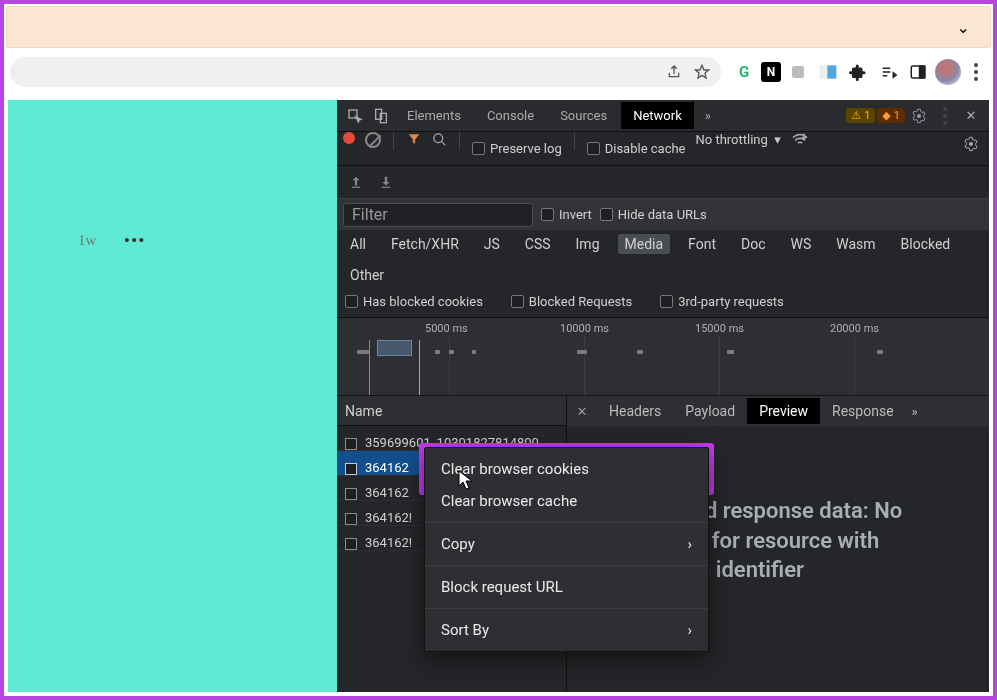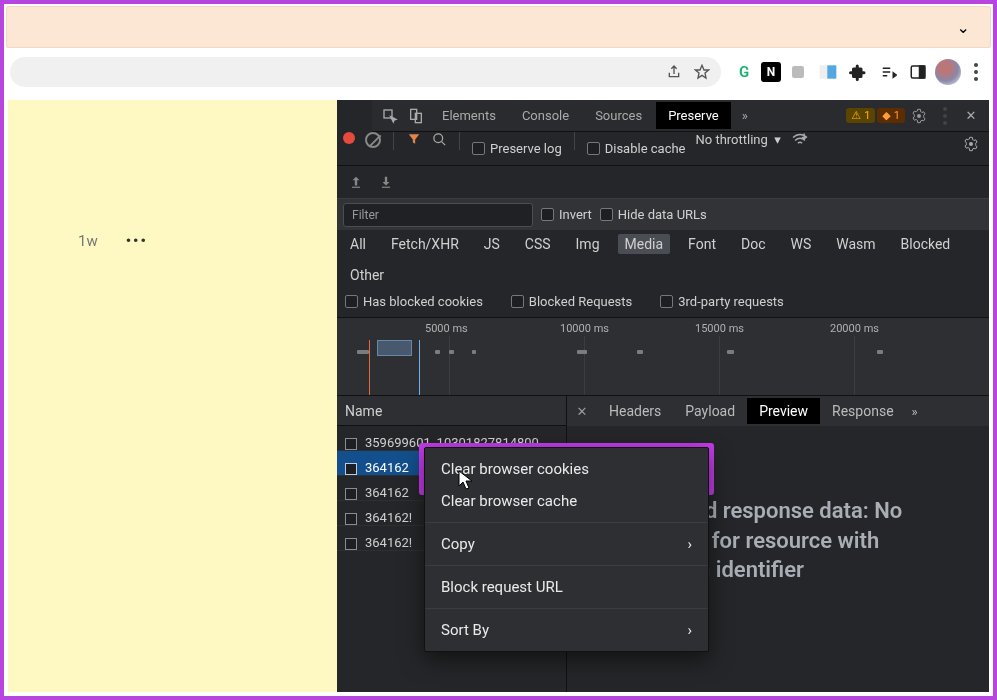--- a/index.html
+++ b/index.html
@@ -14,47 +14,47 @@
   .omni-icon { width:18px; height:18px; color:#555; display:inline-flex; align-items:center; justify-content:center; }
   .ext-icon { width:26px; height:26px; border-radius:4px; display:flex; align-items:center; justify-content:center; font-size:15px; color:#333; }
   .ext-icon.round { border-radius:50%; }
   .ext-g { color:#14b46a; font-weight:600; }
   .ext-n { background:#000; color:#fff; font-weight:700; font-size:12px; border-radius:3px; width:20px; height:20px; }
   .avatar { width:26px; height:26px; border-radius:50%; background: radial-gradient(circle at 40% 35%, #b77 25%, #88a 55%, #eee 100%); }
   .kebab { display:flex; flex-direction:column; gap:3px; justify-content:center; align-items:center; width:22px; }
   .kebab span{ width:4px; height:4px; border-radius:50%; background:#444; }
 
   .content { display:flex; position:absolute; top:96px; left:4px; right:4px; bottom:4px; }
-  .page { width:329px; background:#fef9c3; position:relative; }
+  .page { width:329px; background:#5eead4; position:relative;font-family:Liberation Serif, serif; }
   .page-row { position:absolute; top:132px; left:70px; display:flex; align-items:center; gap:28px; color:#777; font-size:15px; }
   .dots { letter-spacing:2px; font-weight:700; color:#333; }
 
   .devtools { flex:1; background:#252629; color:#c7c7c7; display:flex; flex-direction:column; font-size:13px; position:relative; }
 
-  .dt-tabs { height:32px; display:flex; align-items:center; gap:2px; padding:0 6px; background:#2a2b2e; border-bottom:1px solid #111;margin-left:35px; }
+  .dt-tabs { height:32px; display:flex; align-items:center; gap:2px; padding:0 6px; background:#2a2b2e; border-bottom:1px solid #111; }
   .dt-tab{ padding:6px 12px; color:#aaa; cursor:pointer; }
   .dt-tab.active{ background:#000; color:#fff; }
   .dt-small{ width:24px; height:24px; display:flex; align-items:center; justify-content:center; color:#aaa; }
   .warn-badge{ background:#5b4400; color:#ffb300; padding:1px 5px; border-radius:3px; font-size:11px; display:flex; gap:3px; align-items:center; }
   .err-badge{ background:#5b2d00; color:#ff9a3a; padding:1px 5px; border-radius:3px; font-size:11px; display:flex; gap:3px; align-items:center; }
 
   .dt-toolbar { height:34px; display:flex; gap:10px; padding:0 6px; border-bottom:1px solid #111; }
   .rec { width:12px; height:12px; border-radius:50%; background:#e54a3c; }
   .nope { width:16px; height:16px; border:2px solid #888; border-radius:50%; position:relative; }
   .nope:after{ content:''; position:absolute; width:2px; height:16px; background:#888; left:7px; top:-1px; transform:rotate(45deg); }
   .funnel { color:#e0864c; font-size:14px; }
   .mag { color:#aaa; font-size:14px; }
   .chk { width:13px; height:13px; border:1px solid #777; border-radius:2px; background:#1e1f22; display:inline-block; margin-right:5px; vertical-align:-2px; }
   .toolbar-gear { margin-left:auto; }
 
   .dt-subtool { height:32px; display:flex; align-items:center; gap:16px; padding:0 12px; color:#aaa; background:#252629; }
   .arrow-up,.arrow-down{ font-size:14px; color:#888; }
 
   .filterbar { height:32px; display:flex; align-items:center; background:#313336; padding:0 6px; gap:8px; border-top:1px solid #3a3c40; }
-  .filter-input { width:190px; height:24px; background:#1f2124; border:1px solid #4a4d53; border-radius:3px; color:#999; font-size:12px; padding:0 8px; display:flex; align-items:center; }
+  .filter-input { width:190px; height:24px; background:#1f2124; border:1px solid #4a4d53; border-radius:3px; color:#999; font-size:16px; padding:0 8px; display:flex; align-items:center; }
   .ck-label { color:#d0d0d0; font-size:13px; display:flex; align-items:center; }
 
   .typebar { display:flex; gap:11px; align-items:center; padding:4px 6px; flex-wrap:wrap; background:#252629; }
   .type { padding:2px 7px; color:#d0d0d0; cursor:pointer; border-radius:2px; font-size:14px; }
   .type.sel { background:#4a4d53; }
 
   .extrafilters { display:flex; gap:28px; padding:5px 8px 8px; border-bottom:1px solid #111; }
 
   .timeline { height:78px; background:#2e2f32; position:relative; border-bottom:1px solid #111; }
   .ticks { display:flex; position:absolute; top:4px; left:0; right:0; color:#b0b0b0; font-size:11px; }
@@ -171,21 +171,21 @@
         </div>
         <div class="dt-small">
           <svg width="16" height="16" viewBox="0 0 24 24" fill="none" stroke="#aaa" stroke-width="2">
               <rect x="4" y="2" width="9" height="15"></rect>
               <rect x="11" y="8" width="9" height="14"></rect>
             </svg>
         </div>
         <div class="dt-tab">Elements</div>
         <div class="dt-tab">Console</div>
         <div class="dt-tab">Sources</div>
-        <div class="dt-tab active">Preserve</div>
+        <div class="dt-tab active">Network</div>
         <div class="dt-small">»</div>
         <div style="flex:1"></div>
         <div class="warn-badge">⚠<span>1</span></div>
         <div class="err-badge">◆<span>1</span></div>
         <div class="dt-small">
           <svg width="16" height="16" viewBox="0 0 24 24" fill="#999">
               <circle cx="12" cy="12" r="3"></circle>
               <path d="M19 12a7 7 0 0 0-.1-1.2l2.2-1.7-2-3.4-2.6 1a7 7 0 0 0-2-1.2L14 2h-4l-.5 2.5a7 7 0 0 0-2 1.2l-2.6-1-2 3.4 2.2 1.7A7 7 0 0 0 5 12c0 .4 0 .8.1 1.2L3 14.9l2 3.4 2.6-1c.6.5 1.3.9 2 1.2L10 22h4l.5-2.5c.7-.3 1.4-.7 2-1.2l2.6 1 2-3.4-2.2-1.7c.1-.4.1-.8.1-1.2z" fill="none" stroke="#999" stroke-width="1.5"></path>
             </svg>
         </div>

